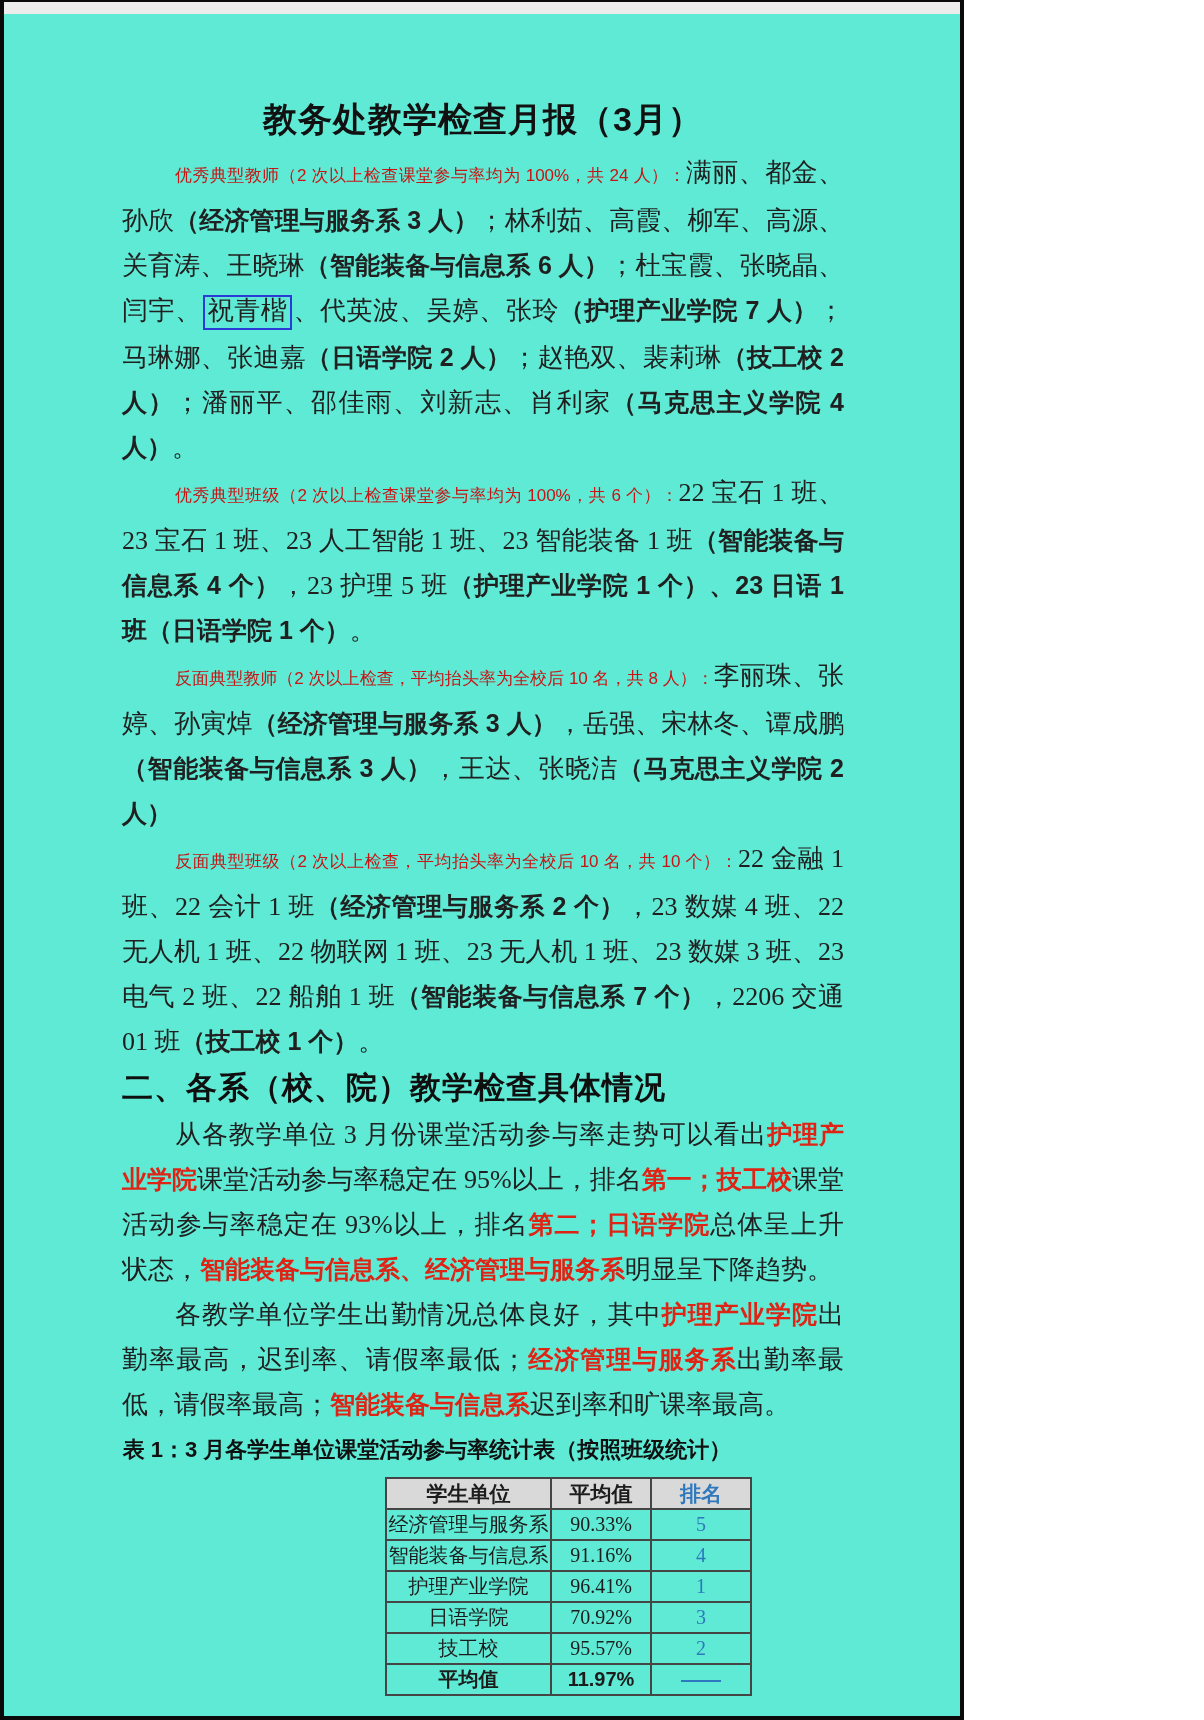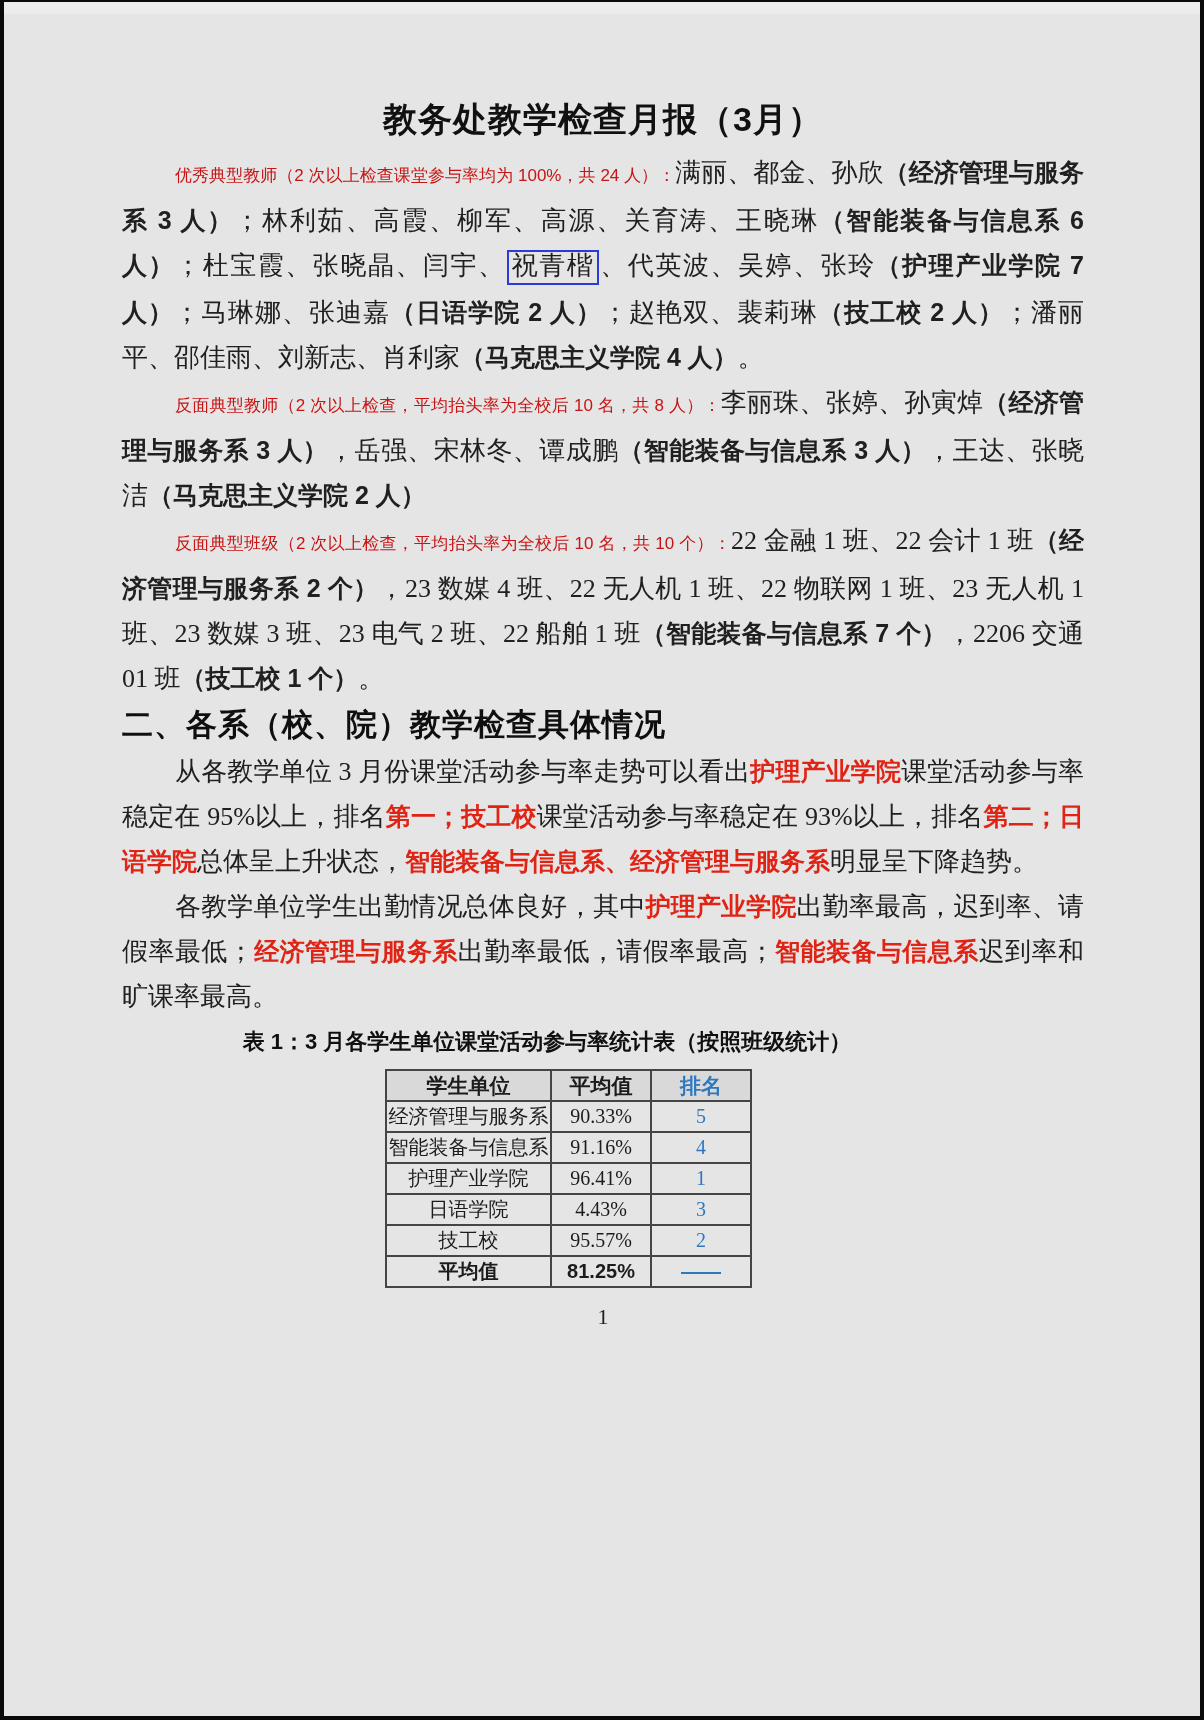--- a/index.html
+++ b/index.html
@@ -1,20 +1,20 @@
 <!DOCTYPE html>
 <html lang="zh" style="--red-lead: #c81414; --red-inline: #df2315; --table-blue: #2e78bd; --box-blue: #2b3cd6; --header-bg: #d9d9d9;"><head>
 <meta charset="utf-8">
 <style>
   html,body{margin:0;padding:0;background:#ffffff;}
   .page{
     position:relative;
-    width:1204px;height:1720px;
+    width:964px;height:1720px;
     box-sizing:border-box;
-    background:#e5e5e5;
+    background:#5eead4;
     border-left:4px solid #0a0a0a;
     border-right:4px solid #0a0a0a;
     border-bottom:4px solid #0a0a0a;
     border-top:2px solid #0a0a0a;
     font-family:"Liberation Serif","DejaVu Serif",serif;
     color:#1c1c1c;
     overflow:hidden;
   }
   .top-strip{height:12px;background:#ececec;width:100%;}
   .content{padding:80px 116px 0 118px;}
@@ -79,20 +79,21 @@
 </style>
 </head>
 <body>
 
 <div class="page">
   <div class="top-strip"></div>
   <div class="content">
     <div class="doc-title">教务处教学检查月报（3月）</div>
     <div id="flow">
         <p class="para"><span class="run-r">优秀典型教师（2 次以上检查课堂参与率均为 100%，共 24 人）：</span><span class="run-n">满丽、都金、孙欣</span><span class="run-b">（经济管理与服务系 3 人）</span><span class="run-n">；林利茹、高霞、柳军、高源、关育涛、王晓琳</span><span class="run-b">（智能装备与信息系 6 人）</span><span class="run-n">；杜宝霞、张晓晶、闫宇、</span><span class="run-box">祝青楷</span><span class="run-n">、代英波、吴婷、张玲</span><span class="run-b">（护理产业学院 7 人）</span><span class="run-n">；马琳娜、张迪嘉</span><span class="run-b">（日语学院 2 人）</span><span class="run-n">；赵艳双、裴莉琳</span><span class="run-b">（技工校 2 人）</span><span class="run-n">；潘丽平、邵佳雨、刘新志、肖利家</span><span class="run-b">（马克思主义学院 4 人）</span><span class="run-n">。</span></p>
+        <p class="para"><span class="run-r">优秀典型班级（2 次以上检查课堂参与率均为 100%，共 6 个）：</span><span class="run-n">22 宝石 1 班、23 宝石 1 班、23 人工智能 1 班、23 智能装备 1 班</span><span class="run-b">（智能装备与信息系 4 个）</span><span class="run-n">，23 护理 5 班</span><span class="run-b">（护理产业学院 1 个）、23 日语 1 班（日语学院 1 个）</span><span class="run-n">。</span></p>
         <p class="para"><span class="run-r">反面典型教师（2 次以上检查，平均抬头率为全校后 10 名，共 8 人）：</span><span class="run-n">李丽珠、张婷、孙寅焯</span><span class="run-b">（经济管理与服务系 3 人）</span><span class="run-n">，岳强、宋林冬、谭成鹏</span><span class="run-b">（智能装备与信息系 3 人）</span><span class="run-n">，王达、张晓洁</span><span class="run-b">（马克思主义学院 2 人）</span></p>
         <p class="para"><span class="run-r">反面典型班级（2 次以上检查，平均抬头率为全校后 10 名，共 10 个）：</span><span class="run-n">22 金融 1 班、22 会计 1 班</span><span class="run-b">（经济管理与服务系 2 个）</span><span class="run-n">，23 数媒 4 班、22 无人机 1 班、22 物联网 1 班、23 无人机 1 班、23 数媒 3 班、23 电气 2 班、22 船舶 1 班</span><span class="run-b">（智能装备与信息系 7 个）</span><span class="run-n">，2206 交通 01 班</span><span class="run-b">（技工校 1 个）</span><span class="run-n">。</span></p>
         <div class="sec-heading">二、各系（校、院）教学检查具体情况</div>
         <p class="para"><span class="run-n">从各教学单位 3 月份课堂活动参与率走势可以看出</span><span class="run-r2">护理产业学院</span><span class="run-n">课堂活动参与率稳定在 95%以上，排名</span><span class="run-r2">第一；技工校</span><span class="run-n">课堂活动参与率稳定在 93%以上，排名</span><span class="run-r2">第二；日语学院</span><span class="run-n">总体呈上升状态，</span><span class="run-r2">智能装备与信息系、经济管理与服务系</span><span class="run-n">明显呈下降趋势。</span></p>
         <p class="para"><span class="run-n">各教学单位学生出勤情况总体良好，其中</span><span class="run-r2">护理产业学院</span><span class="run-n">出勤率最高，迟到率、请假率最低；</span><span class="run-r2">经济管理与服务系</span><span class="run-n">出勤率最低，请假率最高；</span><span class="run-r2">智能装备与信息系</span><span class="run-n">迟到率和旷课率最高。</span></p>
       </div>
     <div class="caption">表 1：3 月各学生单位课堂活动参与率统计表（按照班级统计）</div>
     <table class="stats">
       <colgroup>
         <col class="c-unit">
@@ -117,30 +118,30 @@
             <td>91.16%</td>
             <td class="blue">4</td>
           </tr>
           <tr>
             <td>护理产业学院</td>
             <td>96.41%</td>
             <td class="blue">1</td>
           </tr>
           <tr>
             <td>日语学院</td>
-            <td>4.43%</td>
+            <td>70.92%</td>
             <td class="blue">3</td>
           </tr>
           <tr>
             <td>技工校</td>
             <td>95.57%</td>
             <td class="blue">2</td>
           </tr>
           <tr class="summary">
             <td>平均值</td>
-            <td>81.25%</td>
+            <td>11.97%</td>
             <td class="blue">——</td>
           </tr>
         </tbody>
     </table>
     <div class="pagenum">1</div>
   </div>
 </div>
 
 </body></html>

